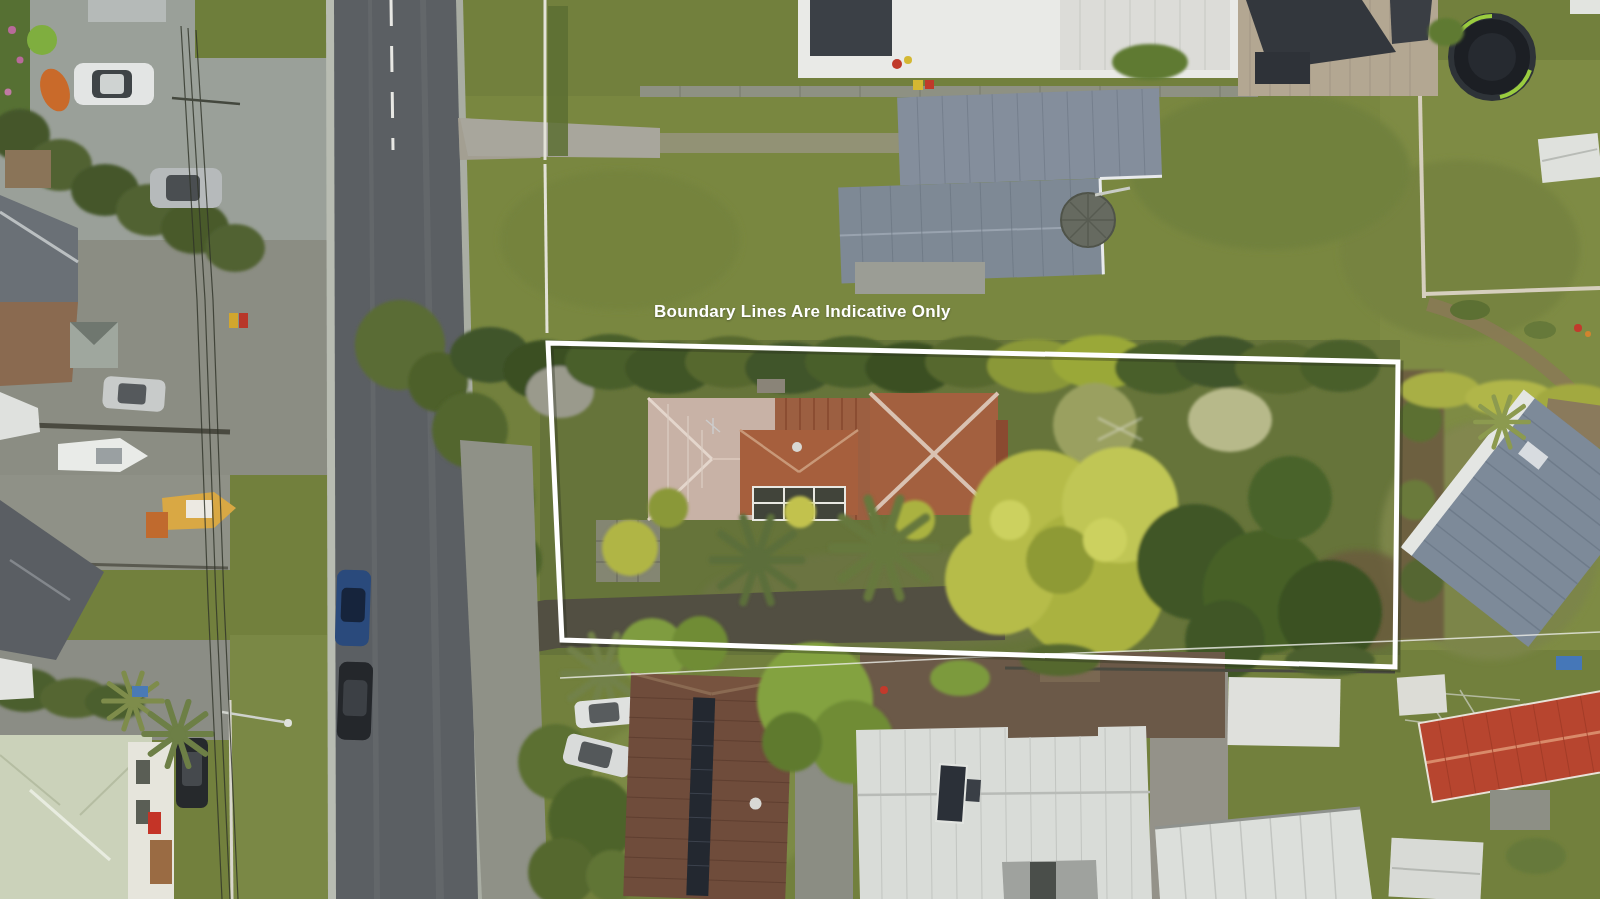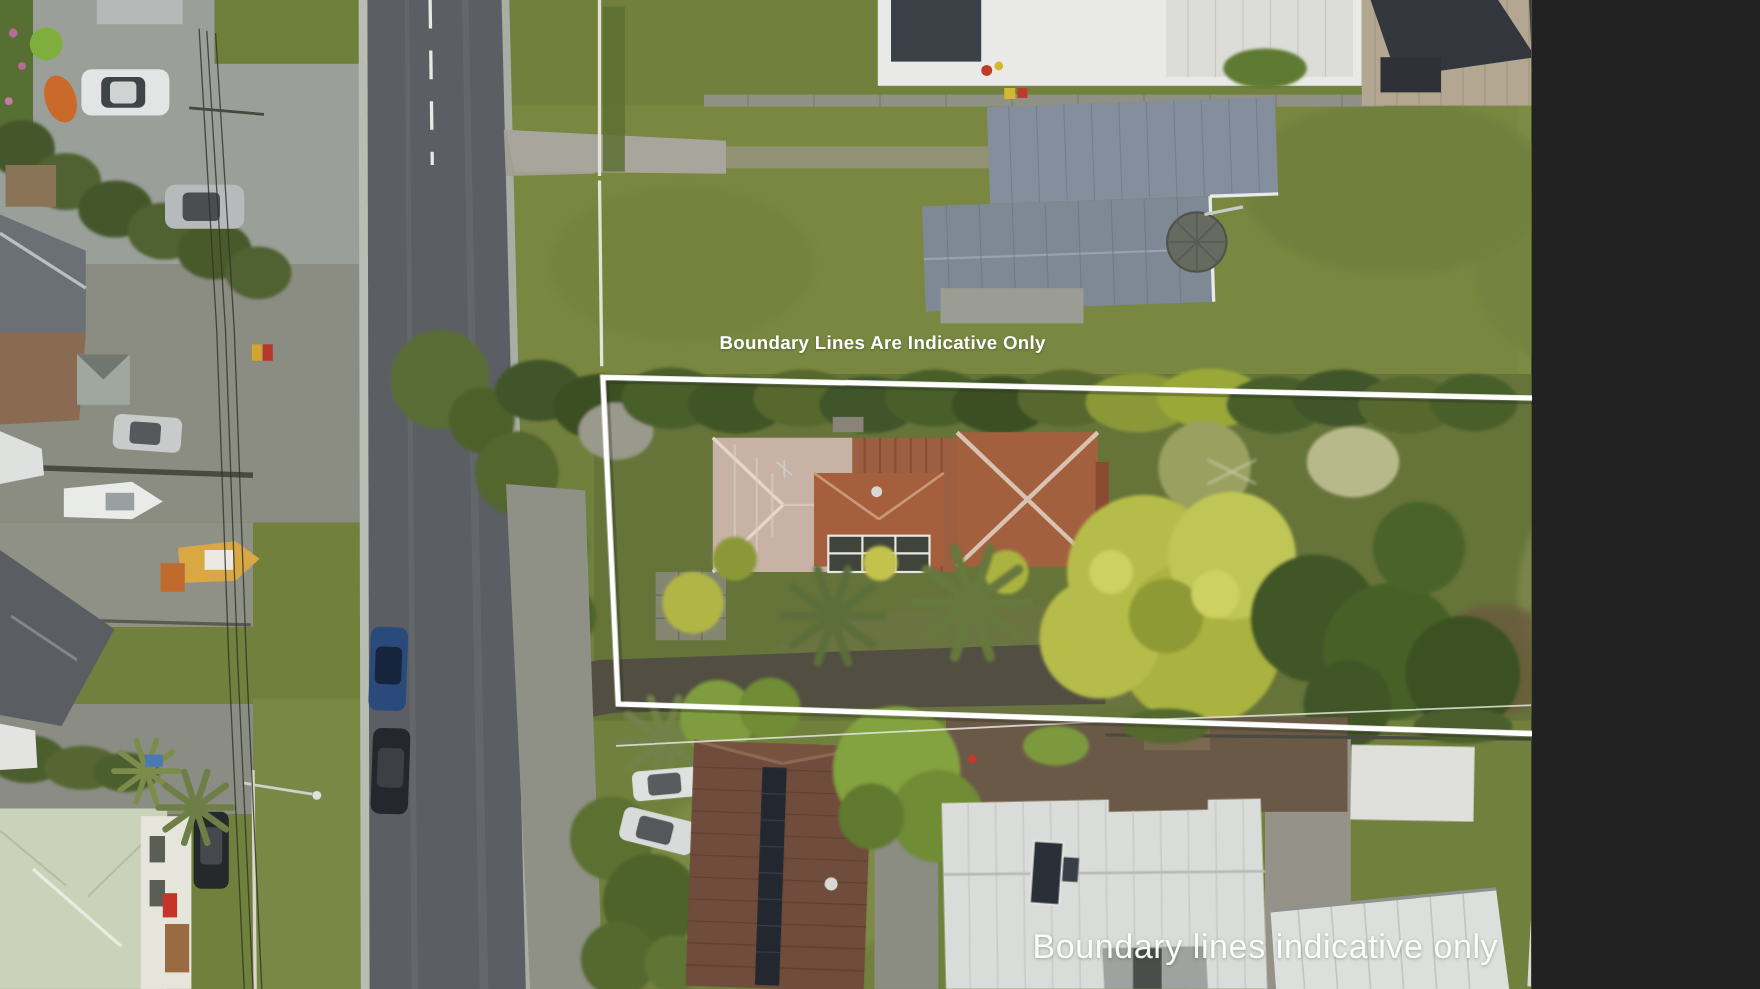--- a/index.html
+++ b/index.html
@@ -1,16 +1,16 @@
 <!DOCTYPE html>
 <html><head>
 <meta charset="utf-8">
 <style>
   html,body{margin:0;padding:0;background:#222;}
-  #stage{position:relative;width:1392px;height:899px;overflow:hidden;
+  #stage{position:relative;width:1600px;height:899px;overflow:hidden;
          font-family:"Liberation Sans",sans-serif;background:#72803d;}
   #stage svg{position:absolute;inset:0;display:block;}
   .caption{position:absolute;color:#fff;white-space:nowrap;}
   #caption-top{left:654px;top:302px;font-size:17px;font-weight:bold;
                letter-spacing:.3px;text-shadow:0 1px 2px rgba(40,45,30,.45);}
   #caption-bottom{right:30px;top:843px;font-size:31px;font-weight:400;
                   letter-spacing:.5px;color:rgba(255,255,255,.96);
                   text-shadow:0 1px 3px rgba(40,45,30,.35);}
 </style>
 </head>
@@ -562,14 +562,13 @@
 
   <path d="M560,678 L1000,656 L1395,641 L1600,632" stroke="#eceee8" stroke-width="1.6" fill="none" opacity=".8"></path>
 
   <g>
     <polygon fill="none" stroke="rgba(40,45,30,.35)" stroke-width="7" transform="translate(2 2)" points="548,343 1398,362 1395,667 562,640"></polygon>
     <polygon fill="none" stroke-width="5" stroke-linejoin="miter" stroke="#ffffff" points="548,343 1398,362 1395,667 562,640"></polygon>
   </g>
 </svg>
 
 <div id="caption-top" class="caption">Boundary Lines Are Indicative Only</div>
-<div id="caption-bottom" class="caption">Boundary lines indicative only</div>
 </div>
 
 </body></html>

